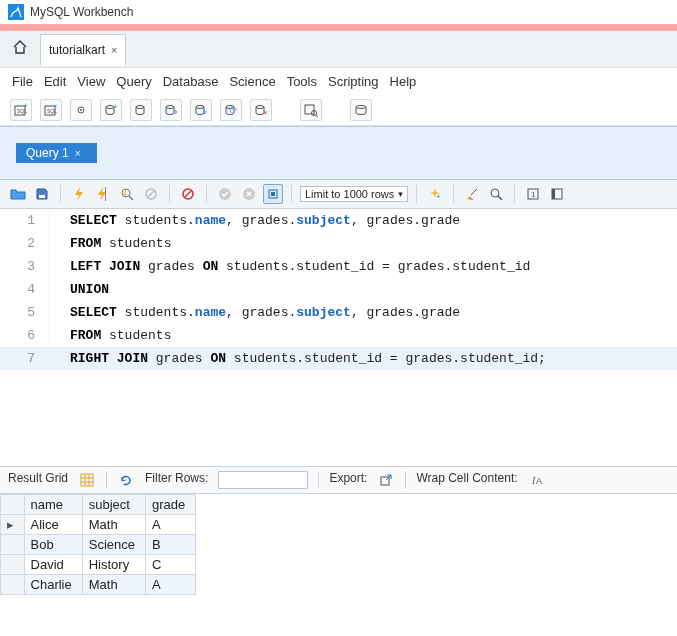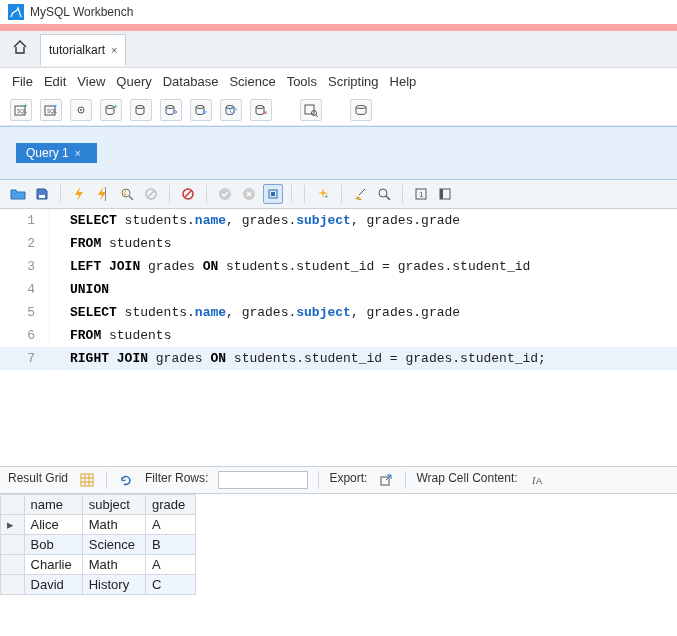--- a/index.html
+++ b/index.html
@@ -224,20 +224,24 @@
         <path d="M5 5 L9 9 M9 5 L5 9" stroke="#fff" stroke-width="1.5"></path>
       </svg>
     </span>
   <span class="qt-icon" style="border:1px solid #7aa7d4;background:#dce9f6">
       <svg width="14" height="14">
         <rect x="3" y="3" width="8" height="8" fill="none" stroke="#2a6fb0"></rect>
         <rect x="5" y="5" width="4" height="4" fill="#2a6fb0"></rect>
       </svg>
     </span>
   <span class="qt-sep"></span>
+  <span class="limit-box">
+    <span>Limit to 1000 rows</span>
+    <span class="caret">▾</span>
+  </span>
   <span class="qt-sep"></span>
   <span class="qt-icon">
       <svg width="14" height="14">
         <path d="M7 1 L8 5 L12 6 L8 7 L7 11 L6 7 L2 6 L6 5 Z" fill="#f5b82e"></path>
         <text x="8" y="12" font-size="8" fill="#2a7">+</text>
       </svg>
     </span>
   <span class="qt-sep"></span>
   <span class="qt-icon">
       <svg width="14" height="14">
@@ -352,24 +356,24 @@
       <td class="cell">A</td>
     </tr>
     <tr>
       <td class="rowhead"></td>
       <td class="cell">Bob</td>
       <td class="cell">Science</td>
       <td class="cell">B</td>
     </tr>
     <tr>
       <td class="rowhead"></td>
+      <td class="cell">David</td>
+      <td class="cell">History</td>
+      <td class="cell">C</td>
+    </tr>
+    <tr>
+      <td class="rowhead"></td>
       <td class="cell">Charlie</td>
       <td class="cell">Math</td>
       <td class="cell">A</td>
     </tr>
-    <tr>
-      <td class="rowhead"></td>
-      <td class="cell">David</td>
-      <td class="cell">History</td>
-      <td class="cell">C</td>
-    </tr>
   </tbody>
 </table>
 
 </body></html>

